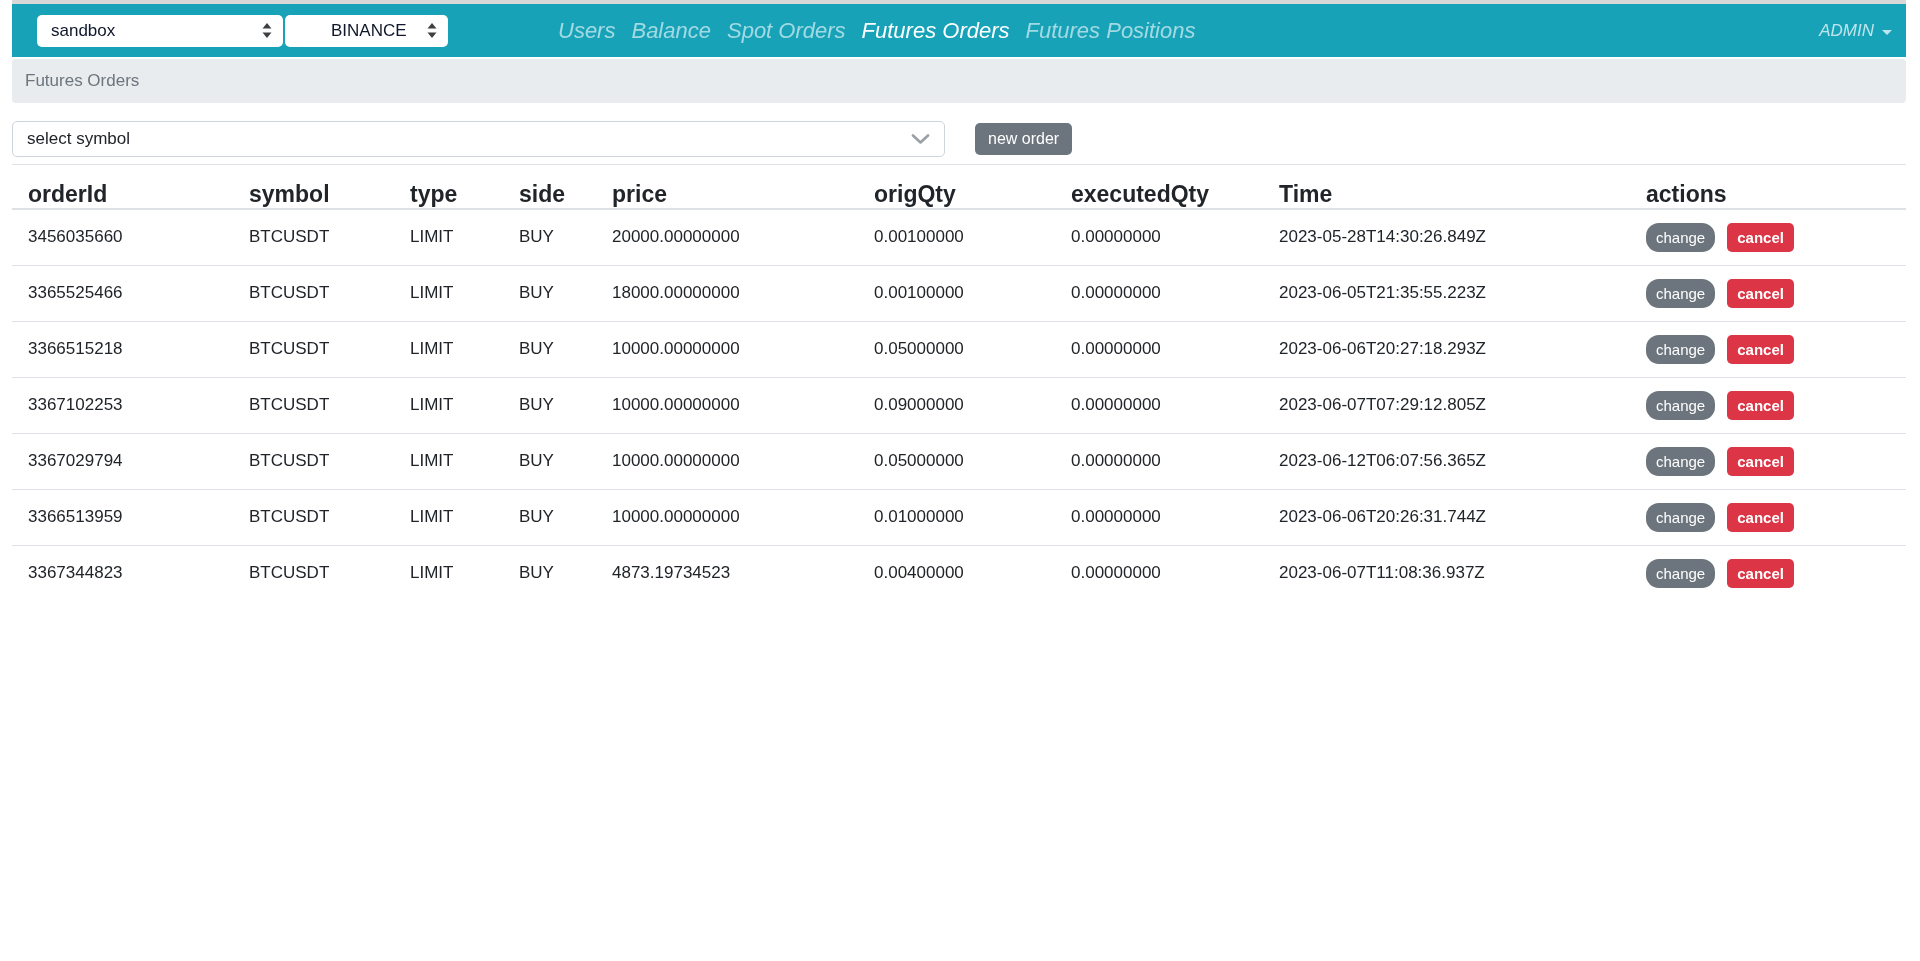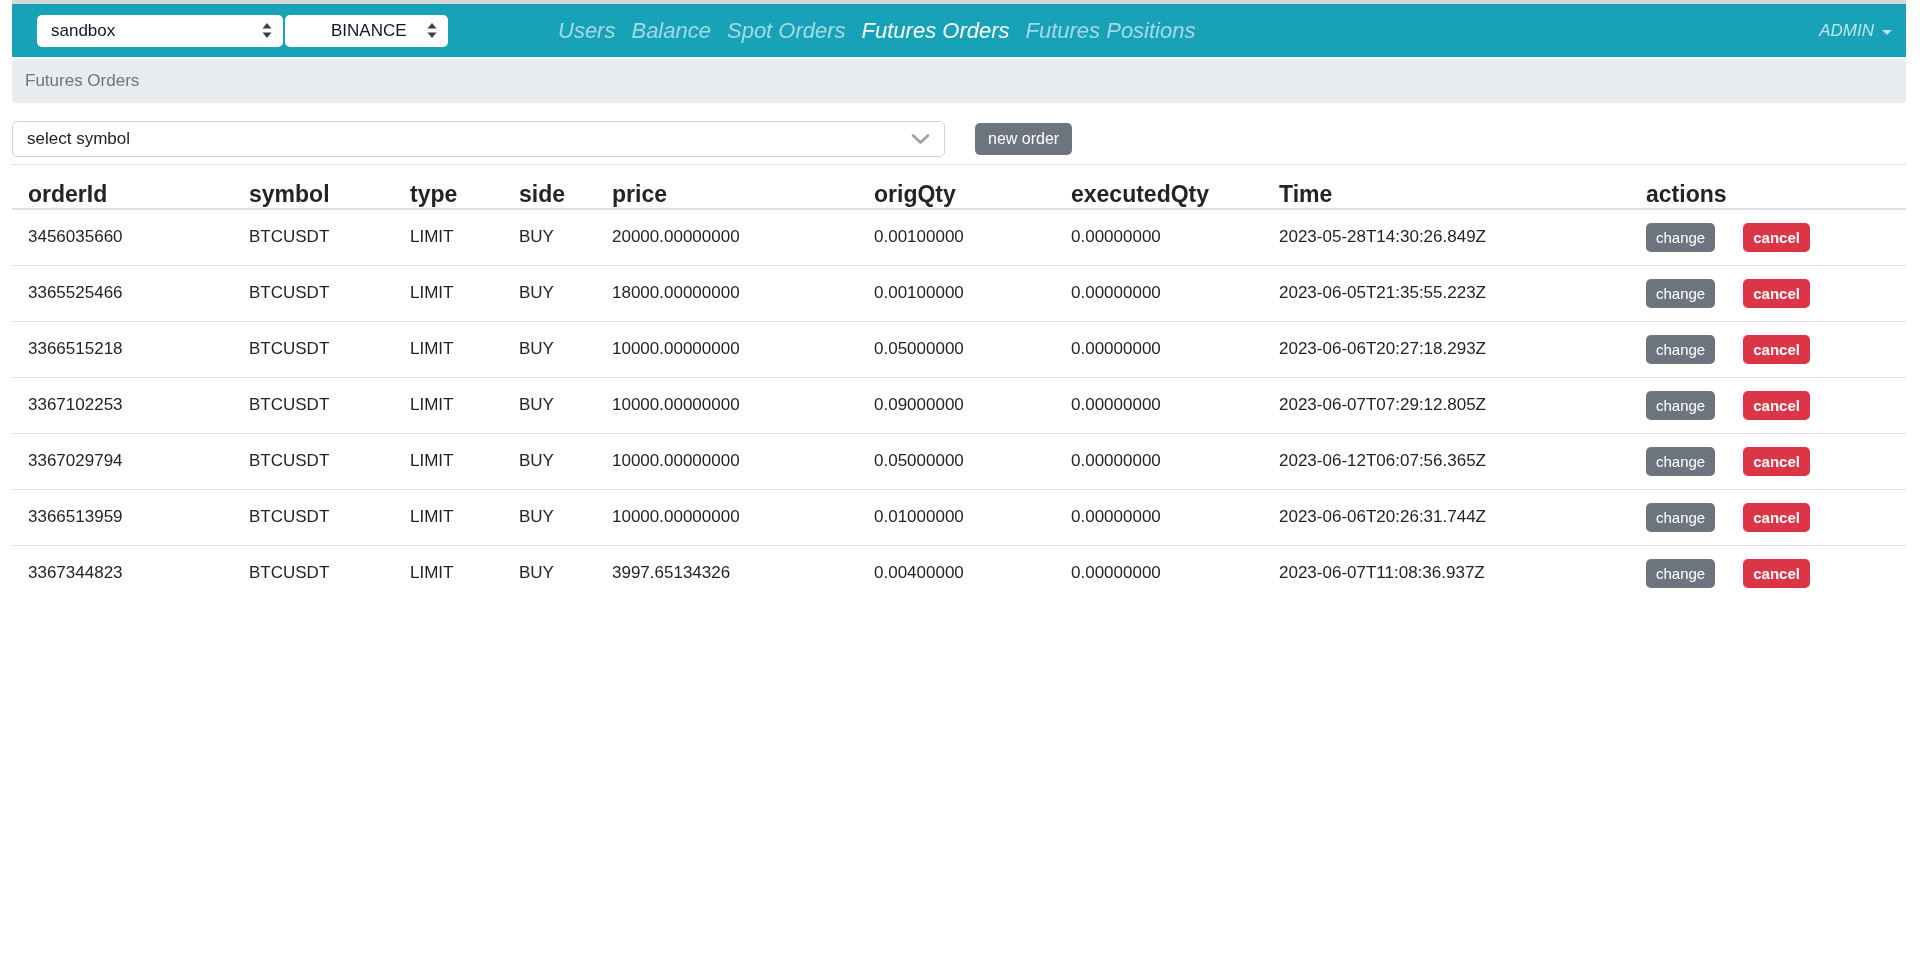--- a/index.html
+++ b/index.html
@@ -142,21 +142,21 @@
   }
   .btn {
     border: none;
     border-radius: 5px;
     color: #fff;
     font-size: 15px;
     padding: 6px 10px;
     font-family: inherit;
     cursor: pointer;
   }
-  .btn-change { background: var(--secondary, #6c757d); margin-right: 28px; }
+  .btn-change { background: var(--secondary, #6c757d); margin-right: 12px; border-radius: 13px; }
   .btn-cancel { background: var(--danger, #dc3545); font-weight: bold; }
 </style>
 </head>
 <body>
 
 <div class="chrome-strip"></div>
 
 <div class="page">
 
   <nav class="navbar">
@@ -291,21 +291,21 @@
           <td>0.01000000</td>
           <td>0.00000000</td>
           <td>2023-06-06T20:26:31.744Z</td>
           <td><button class="btn btn-change">change</button><button class="btn btn-cancel">cancel</button></td>
         </tr>
         <tr>
           <td>3367344823</td>
           <td>BTCUSDT</td>
           <td>LIMIT</td>
           <td>BUY</td>
-          <td>3997.65134326</td>
+          <td>4873.19734523</td>
           <td>0.00400000</td>
           <td>0.00000000</td>
           <td>2023-06-07T11:08:36.937Z</td>
           <td><button class="btn btn-change">change</button><button class="btn btn-cancel">cancel</button></td>
         </tr>
       </tbody>
   </table>
 
 </div>
 

